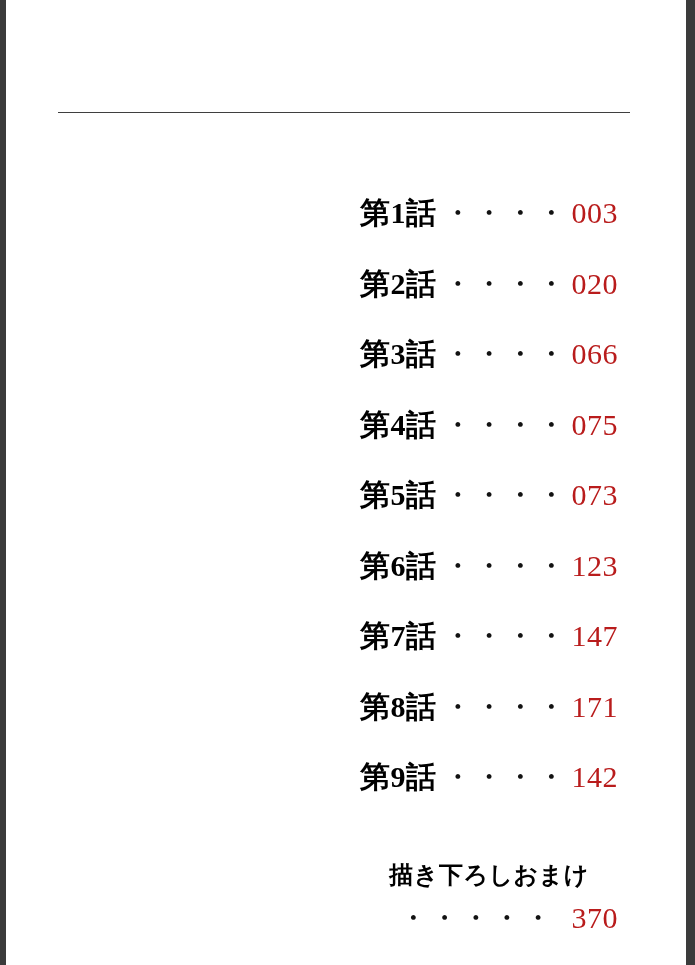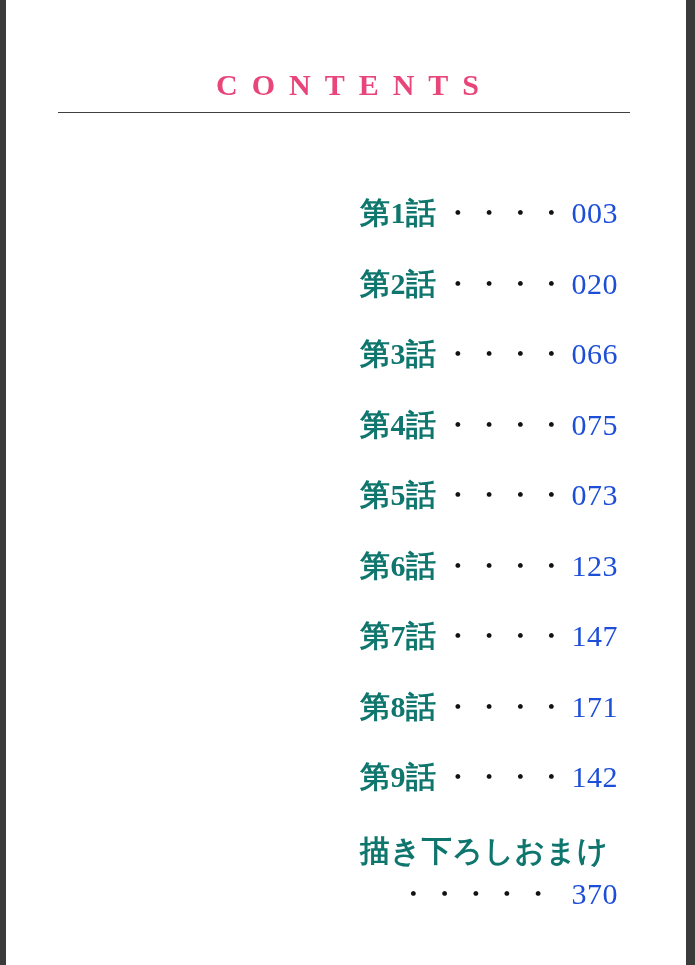--- a/index.html
+++ b/index.html
@@ -73,81 +73,81 @@
   .toc-row {
     position: relative;
     height: 70.5px;
     display: flex;
     align-items: flex-start;
     justify-content: flex-end;
     white-space: nowrap;
   }
 
   .toc-label {
-    color: #0f766e;
+    color: #000000;
     font-size: 30px;
     font-weight: bold;
     line-height: 34px;
     letter-spacing: 0.5px;
     flex: 0 0 auto;
   }
 
   .toc-dots {
     flex: 1 1 auto;
     color: #121212;
     font-size: 30px;
     line-height: 34px;
     overflow: hidden;
     text-align: center;
     letter-spacing: 1.2px;
     padding: 0 6px;
     box-sizing: border-box;
   }
 
   .toc-page {
-    color: #1d4ed8;
+    color: #b91c1c;
     font-size: 30px;
     line-height: 34px;
     letter-spacing: 0.5px;
     flex: 0 0 auto;
     text-align: right;
     min-width: 56px;
   }
 
   
   .toc-row-wide {
     display: block;
     height: auto;
   }
   .toc-row-wide .toc-label {
     display: block;
-    text-align: left;
-    font-size: 30px;
+    text-align: center;
+    font-size: 24px;
     line-height: 40px;
+    margin-top: 24px;
   }
   .omake-second {
     display: flex;
     align-items: baseline;
     justify-content: flex-end;
     margin-top: 6px;
   }
   .omake-second .toc-dots {
     flex: 0 0 auto;
     padding-right: 8px;
   }
 </style>
 </head>
 <body>
 
 <div class="page">
 
   <div class="edge-left"></div>
   <div class="edge-right"></div>
 
-  <div class="heading">CONTENTS</div>
   <div class="rule"></div>
 
   <div class="toc">
 
     <div class="toc-row">
       <span class="toc-label">第1話</span>
       <span class="toc-dots">・・・・・・・・・・・・・・</span>
       <span class="toc-page">003</span>
     </div>
 

